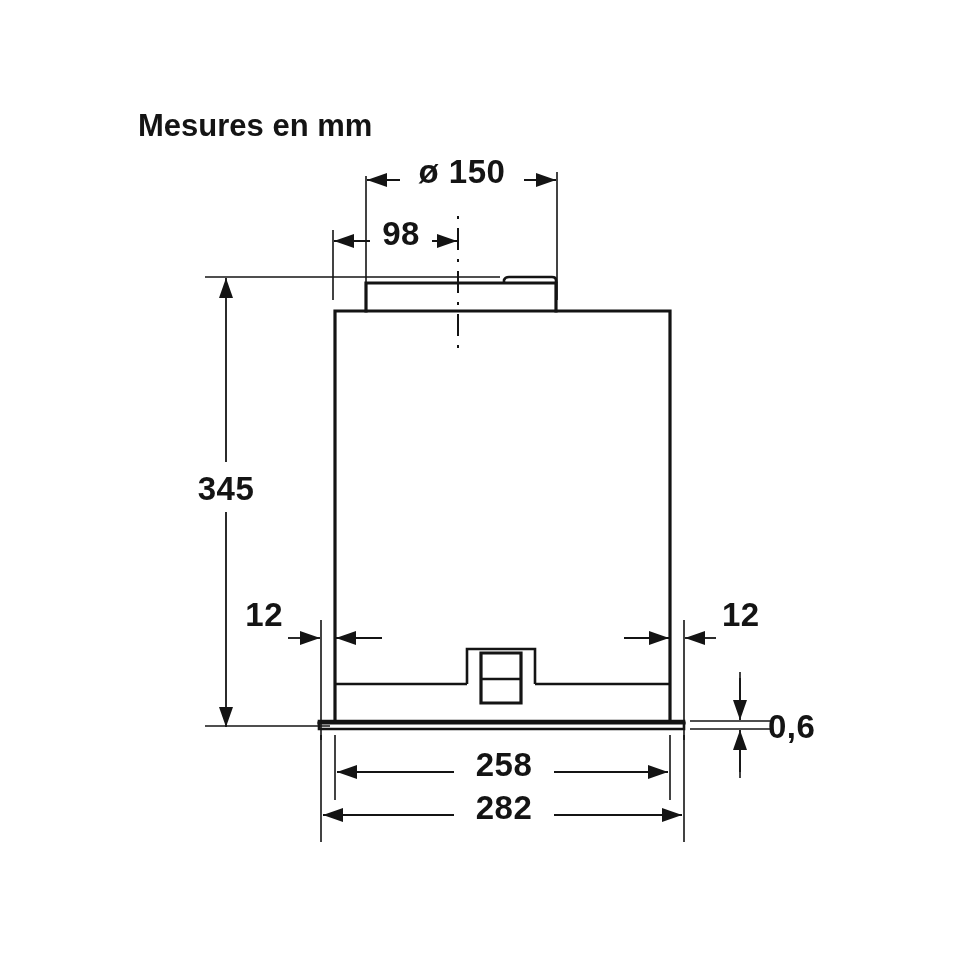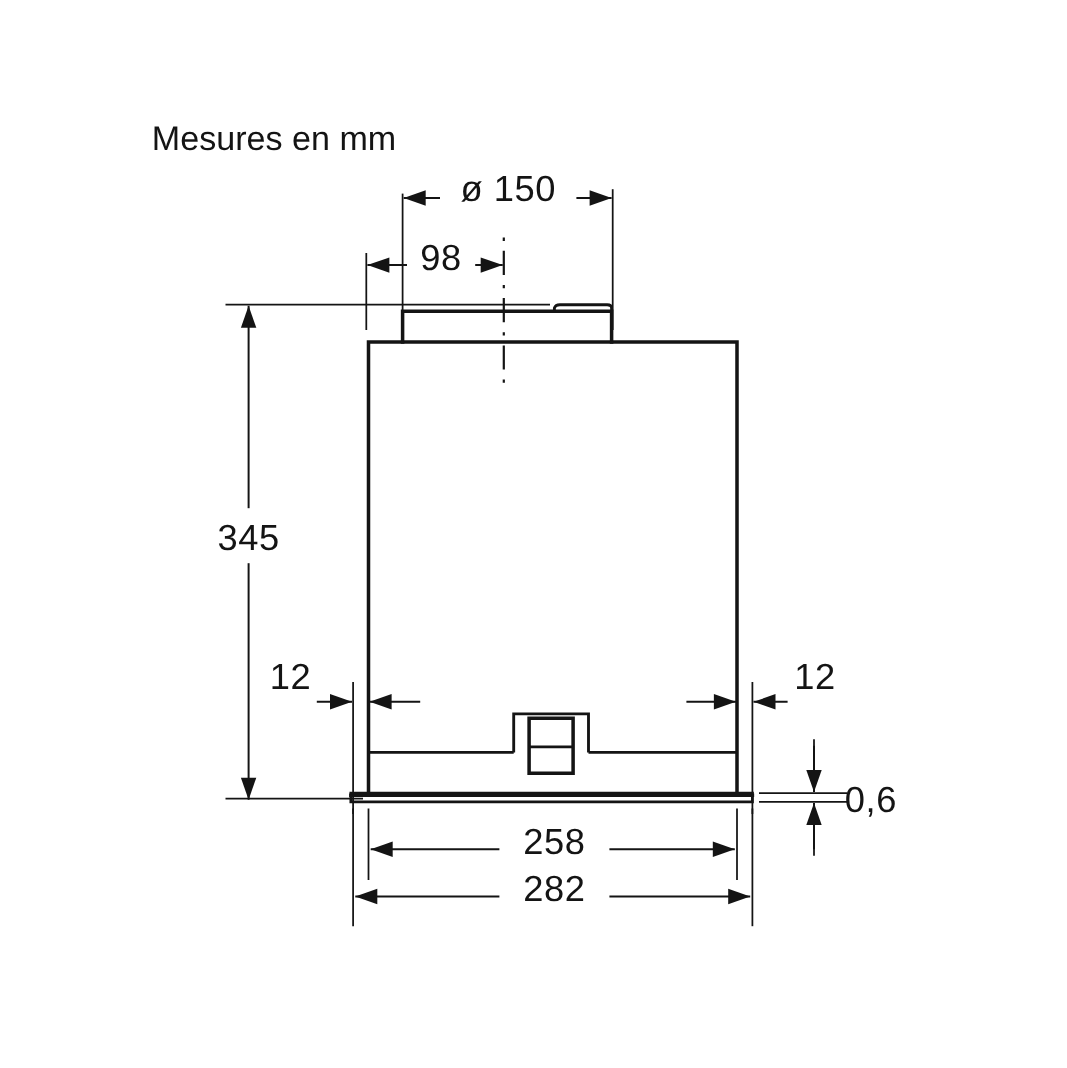--- a/index.html
+++ b/index.html
@@ -11,20 +11,21 @@
     width: 970px;
     height: 971px;
     font-family: "Liberation Sans", sans-serif;
     overflow: hidden;
   }
   #drawing-root {
     position: relative;
     width: 970px;
     height: 792px;
     background: #ffffff;
+    font-weight: bold;
   }
   #tech-drawing {
     position: absolute;
     top: 0;
     left: 0;
     width: 970px;
     height: 971px;
     display: block;
   }
   .dim-text {

